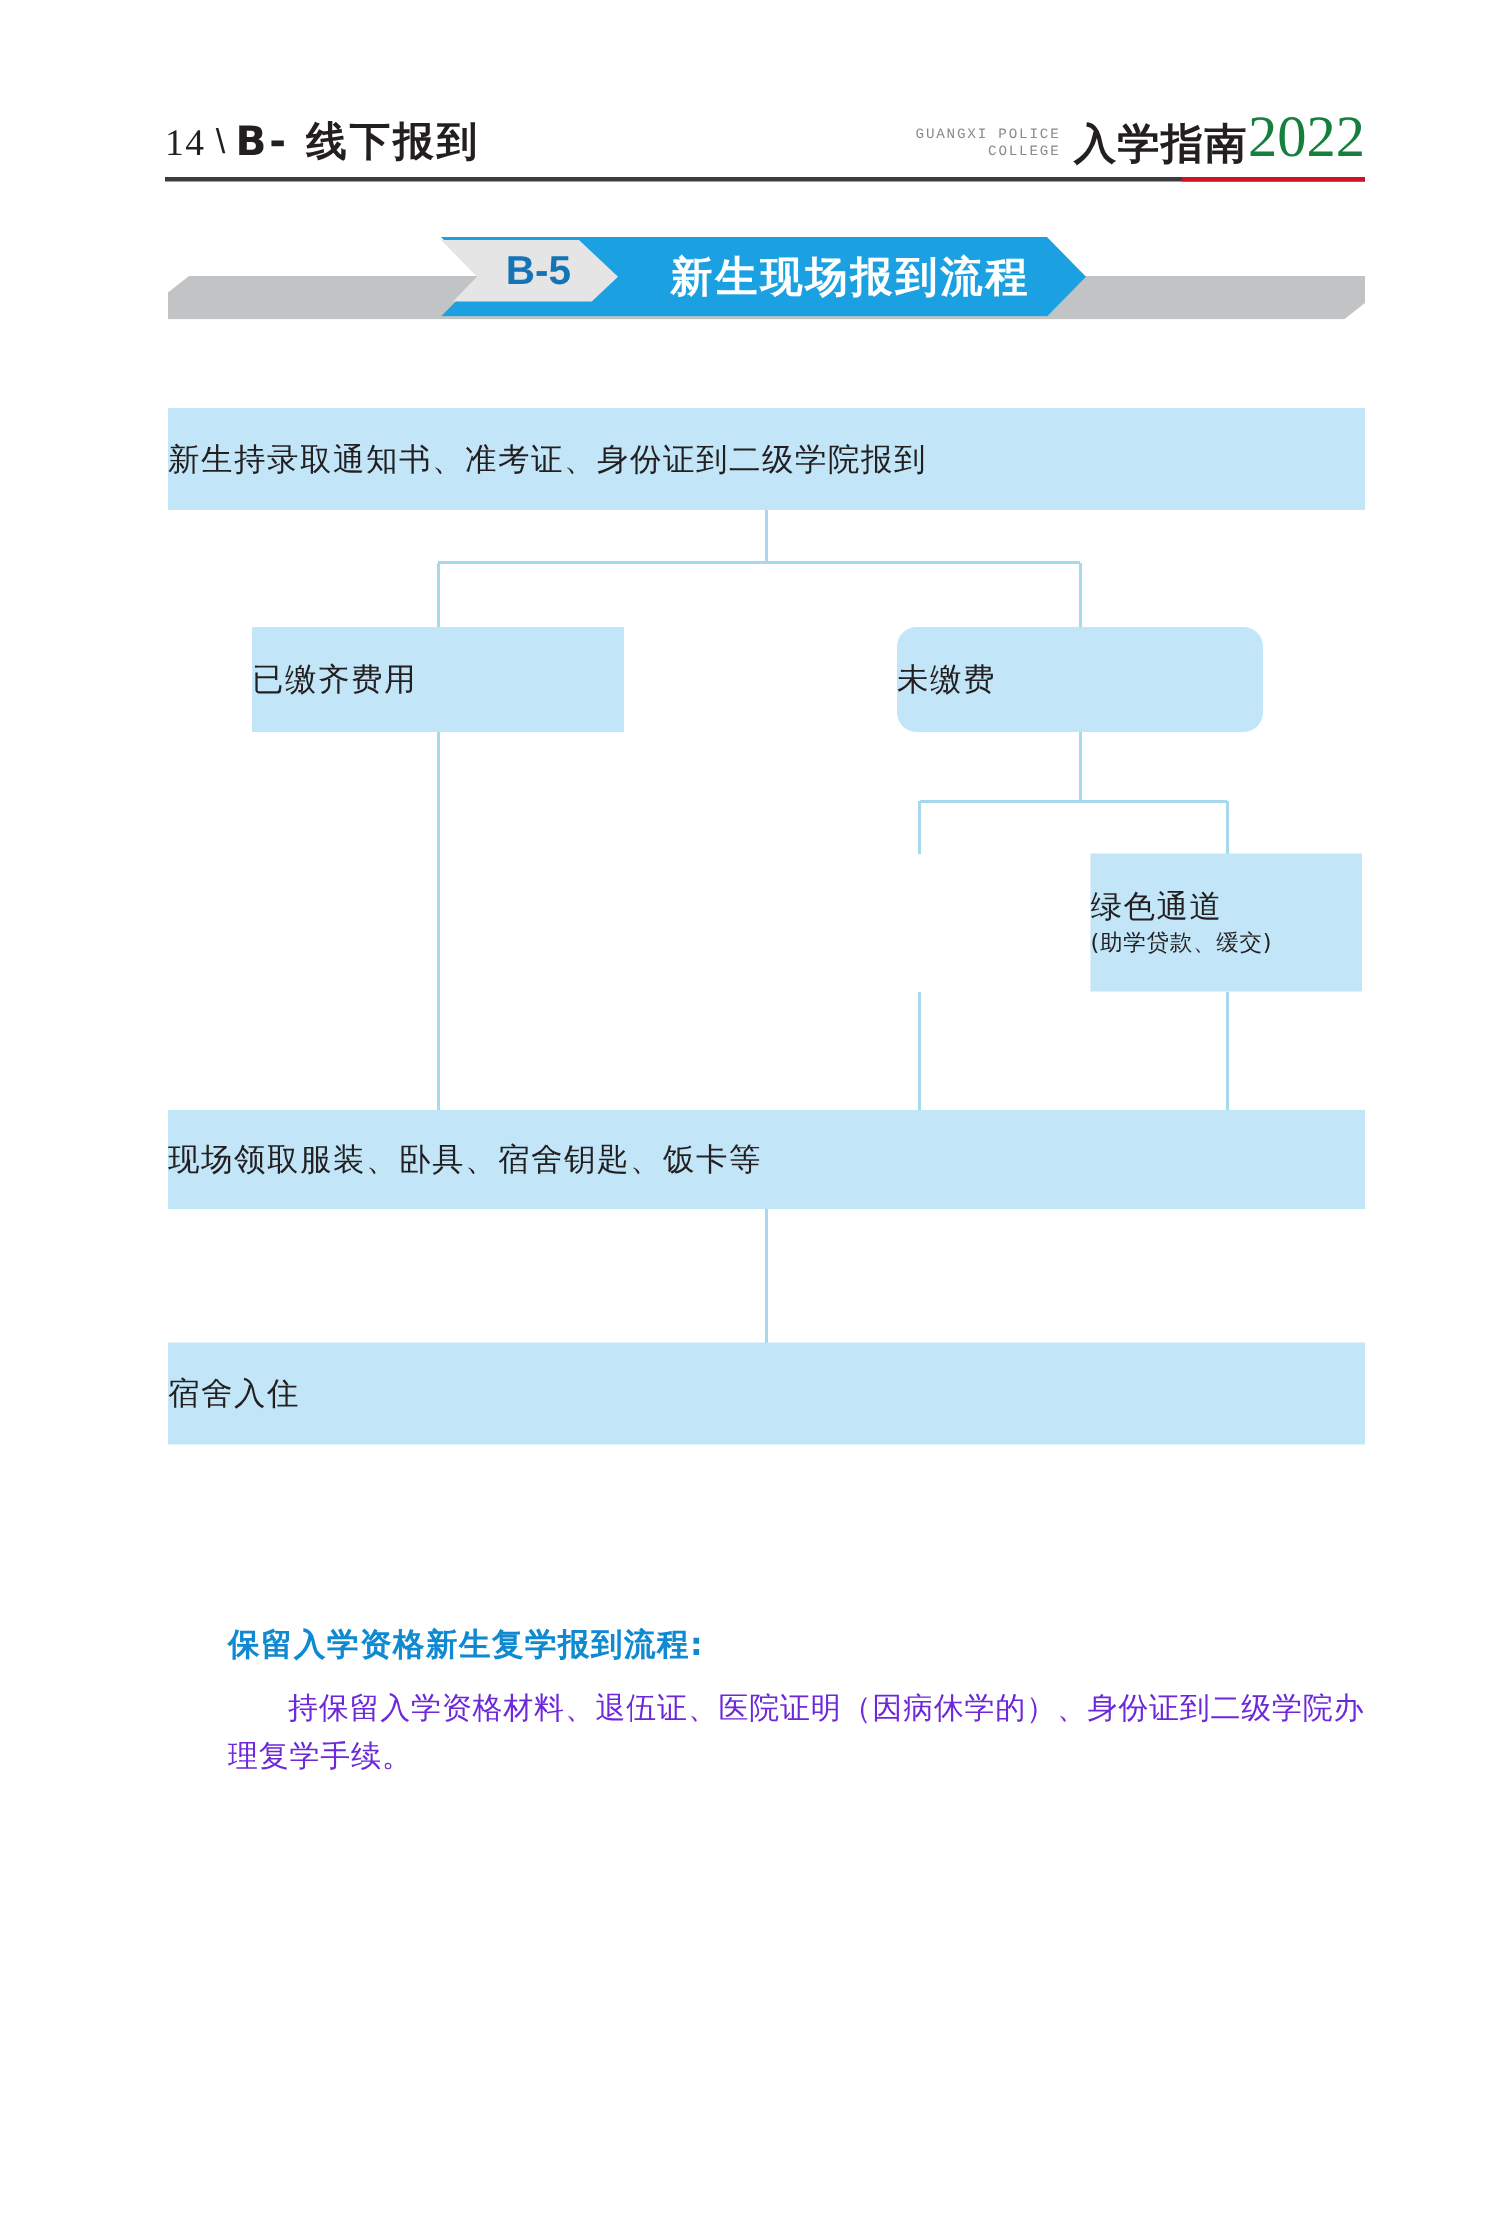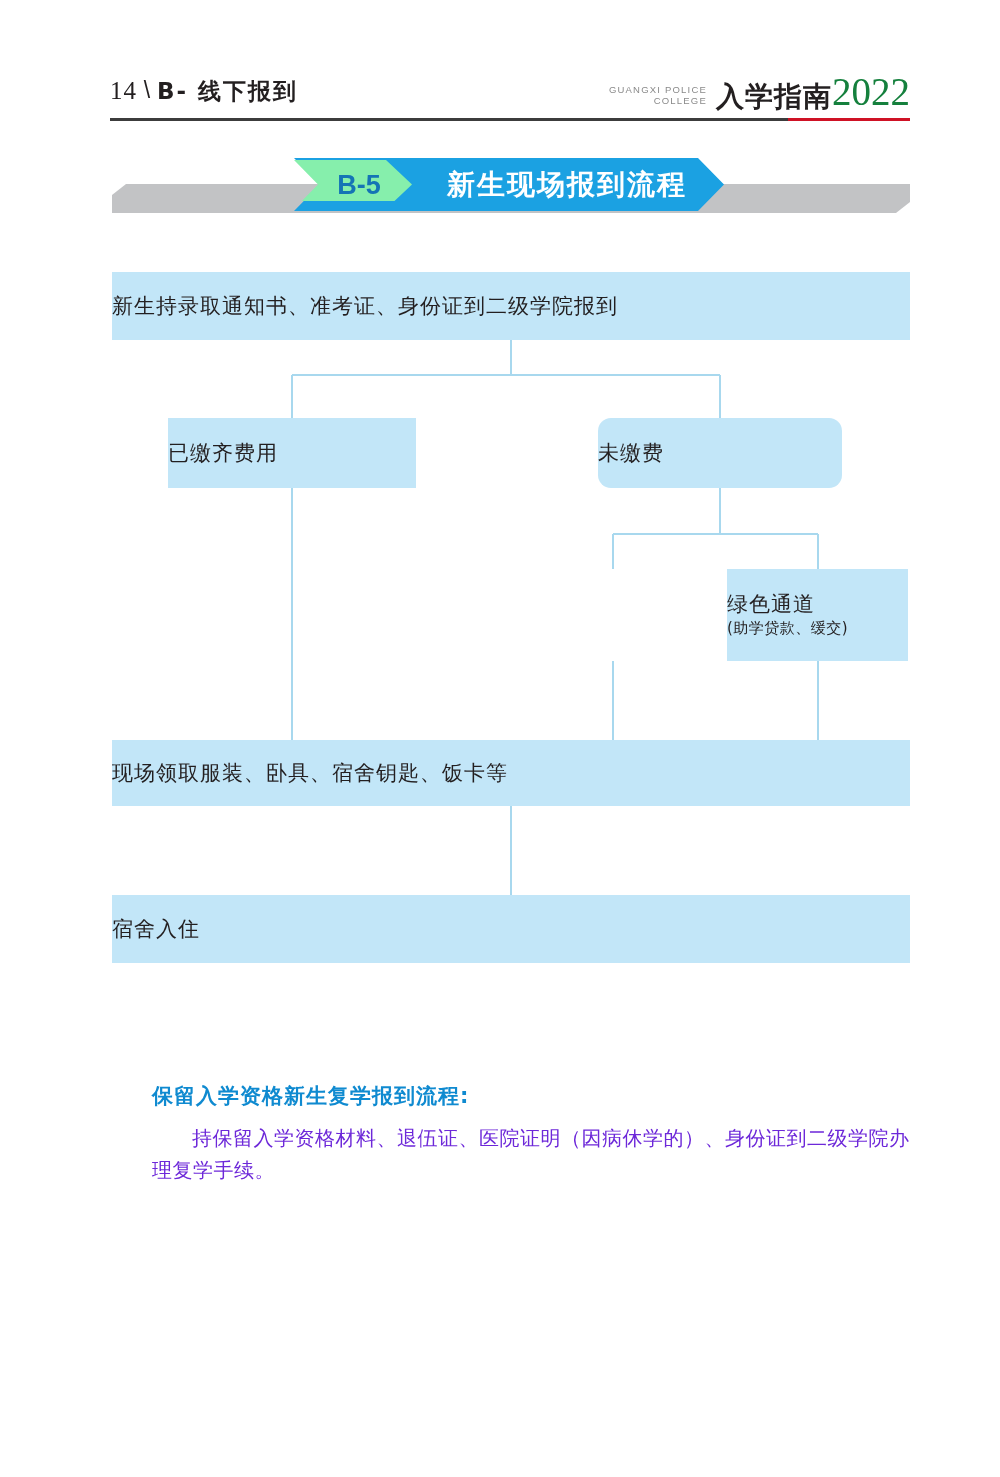--- a/index.html
+++ b/index.html
@@ -41,21 +41,21 @@
   }
   .hdr-slash {
     display: inline-block;
     width: 20px;
     text-align: center;
     font-size: 23px;
     color: #231f20;
     transform: translateY(-1px);
   }
   .hdr-section {
-    font-size: 23px;
+    font-size: 27px;
     font-weight: bold;
     color: #231f20;
     letter-spacing: 2px;
     font-family: "DejaVu Sans", sans-serif;
   }
 
   .page-header .hdr-right {
     position: absolute;
     right: 0;
     top: 0;
@@ -68,21 +68,21 @@
     flex-direction: column;
     align-items: flex-end;
     margin-right: 9px;
     padding-bottom: 6px;
     line-height: 1.18;
   }
   .hdr-en span {
     font-size: 9.5px;
     letter-spacing: 1.2px;
     color: #8a8a8a;
-    font-family: Liberation Sans, sans-serif;
+    font-family: Liberation Mono, monospace;
   }
   .hdr-cn {
     font-size: 28px;
     font-weight: bold;
     color: #231f20;
     letter-spacing: 1px;
     font-family: Liberation Serif, serif;
     line-height: 1;
     padding-bottom: 1px;
   }
@@ -144,24 +144,24 @@
     height: 53px;
     background: #1ba1e2;
     clip-path: polygon(0 0, 404px 0, 430px 26.5px, 404px 53px, 0 53px, 26px 26.5px);
   }
   .banner-chip {
     position: absolute;
     left: 0px;
     top: 2px;
     width: 118px;
     height: 41px;
-    background: #86efac;
+    background: #e5e5e5;
     clip-path: polygon(0 0, 92px 0, 118px 24.5px, 92px 49px, 0 49px, 24px 24.5px);
     display: flex;
-    align-items: flex-end;
+    align-items: center;
     justify-content: center;
   }
   .banner-chip-text {
     font-size: 27px;
     font-weight: bold;
     color: #1474b5;
     font-family: "Liberation Sans", sans-serif;
     letter-spacing: 0px;
     padding-left: 12px;
   }

